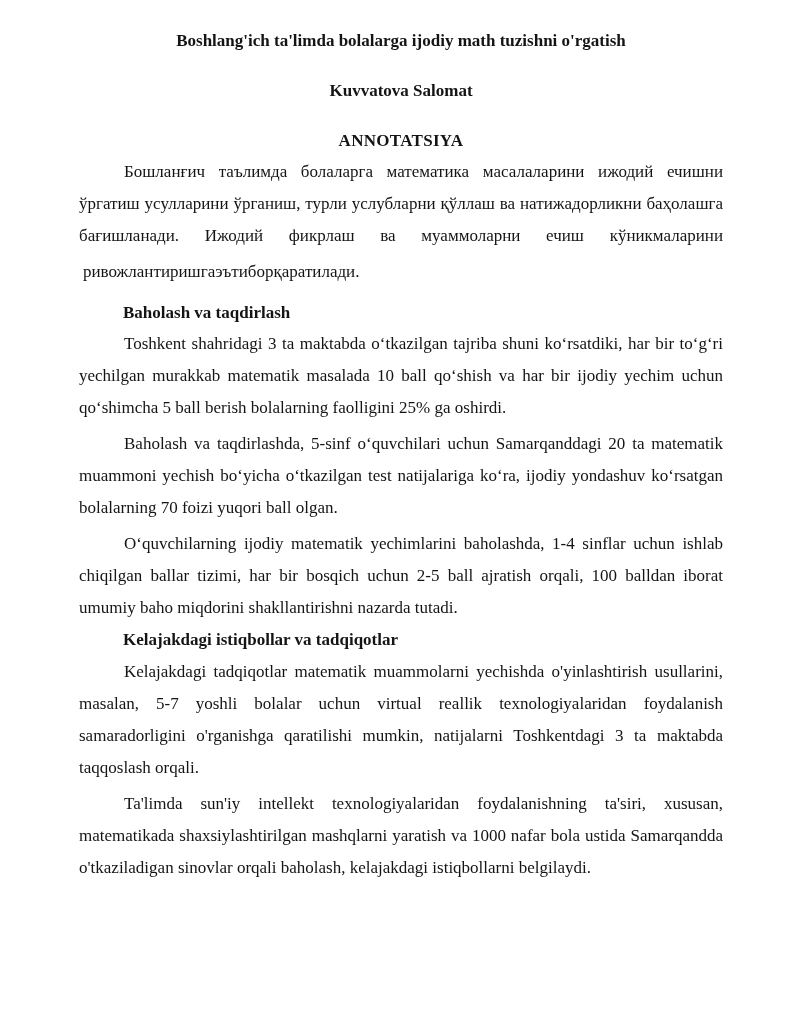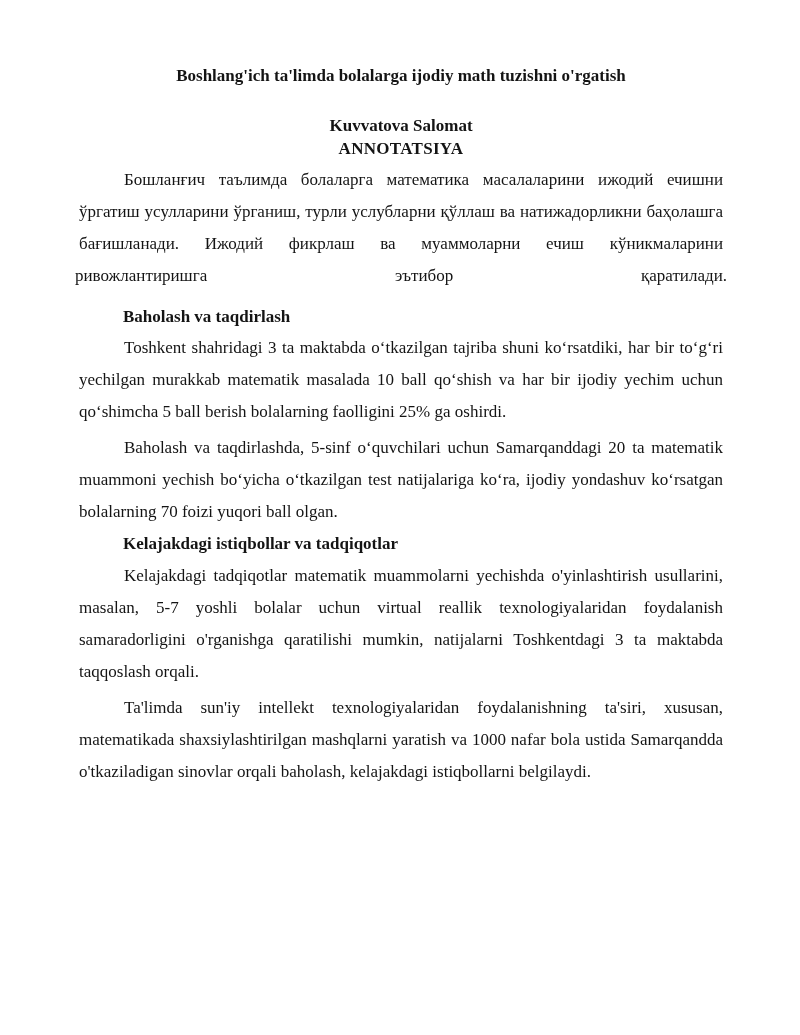--- a/index.html
+++ b/index.html
@@ -1,49 +1,48 @@
 <!DOCTYPE html>
 <html><head>
 <meta charset="utf-8">
 <style>
   html, body { margin: 0; padding: 0; background: #ffffff; }
   .page {
     position: relative;
     width: 800px;
     height: 930px;
     box-sizing: border-box;
-    padding: 64px 73px 0 75px;
+    padding: 29px 73px 0 75px;
     background: #ffffff;
     color: #141414;
     font-family: "Liberation Serif", "DejaVu Serif", serif;
     font-size: 17px;
     overflow: hidden;
   }
   .centered {
     text-align: center;
     font-weight: bold;
     line-height: 23px;
     margin: 0;
   }
   .title   { margin-bottom: 27px; }
-  .author  { }
+  .author  { margin-bottom: 27px; }
   .annot-h { margin-bottom: 1px; letter-spacing: 0.3px; }
 
   p.body {
     margin: 4px;
     line-height: 32px;
     text-align: justify;
     text-indent: 45px;
   }
   .jall { text-align-last: justify; }
   .spread {
     display: flex;
-    justify-content: space-between;
     line-height: 23.5px;
-    margin: 0;
+    margin: 8px;
   }
   .heading {
     margin: 4px;
     font-weight: bold;
     line-height: 23.5px;
     padding-left: 44px;
   }
   .kw { text-indent: 48px; }
   .kw-label { margin-right: 5px; }
   .mb16 { margin-bottom: 16px; font-family: Liberation Serif, serif; }
@@ -71,19 +70,20 @@
       <span>эътибор</span>
       <span>қаратилади.</span>
     </p>
   </div>
 
 
   <p class="heading">Baholash va taqdirlash</p>
 
   <p class="body mb18">Toshkent shahridagi 3 ta maktabda o‘tkazilgan tajriba shuni ko‘rsatdiki, har bir to‘g‘ri yechilgan murakkab matematik masalada 10 ball qo‘shish va har bir ijodiy yechim uchun qo‘shimcha 5 ball berish bolalarning faolligini 25% ga oshirdi.</p>
   <p class="body mb16">Baholash va taqdirlashda, 5-sinf o‘quvchilari uchun Samarqanddagi 20 ta matematik muammoni yechish bo‘yicha o‘tkazilgan test natijalariga ko‘ra, ijodiy yondashuv ko‘rsatgan bolalarning 70 foizi yuqori ball olgan.</p>
+  <p class="body mb36">O‘quvchilarning ijodiy matematik yechimlarini baholashda, 1-4 sinflar uchun ishlab chiqilgan ballar tizimi, har bir bosqich uchun 2-5 ball ajratish orqali, 100 balldan iborat umumiy baho miqdorini shakllantirishni nazarda tutadi.</p>
 
   <p class="heading">Kelajakdagi istiqbollar va tadqiqotlar</p>
 
   <p class="body mb18">Kelajakdagi tadqiqotlar matematik muammolarni yechishda o'yinlashtirish usullarini, masalan, 5-7 yoshli bolalar uchun virtual reallik texnologiyalaridan foydalanish samaradorligini o'rganishga qaratilishi mumkin, natijalarni Toshkentdagi 3 ta maktabda taqqoslash orqali.</p>
   <p class="body">Ta'limda sun'iy intellekt texnologiyalaridan foydalanishning ta'siri, xususan, matematikada shaxsiylashtirilgan mashqlarni yaratish va 1000 nafar bola ustida Samarqandda o'tkaziladigan sinovlar orqali baholash, kelajakdagi istiqbollarni belgilaydi.</p>
 
 </div>
 
 </body></html>

